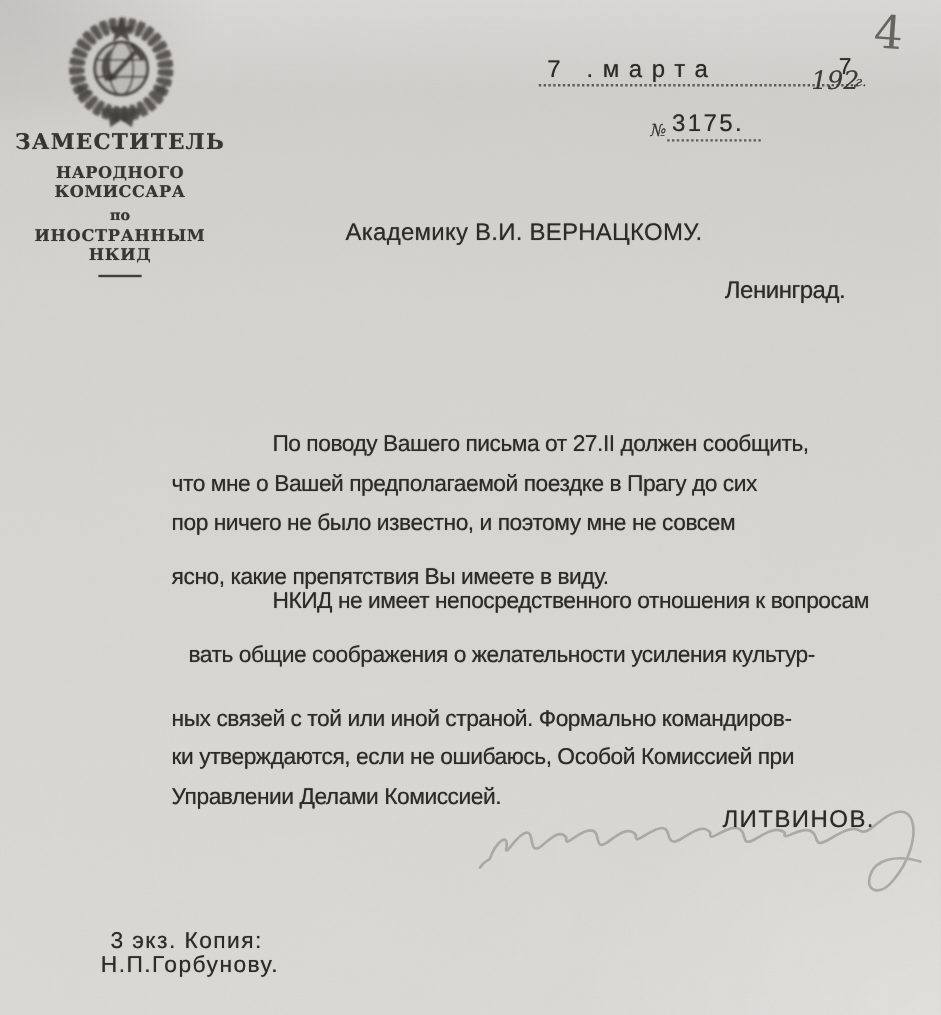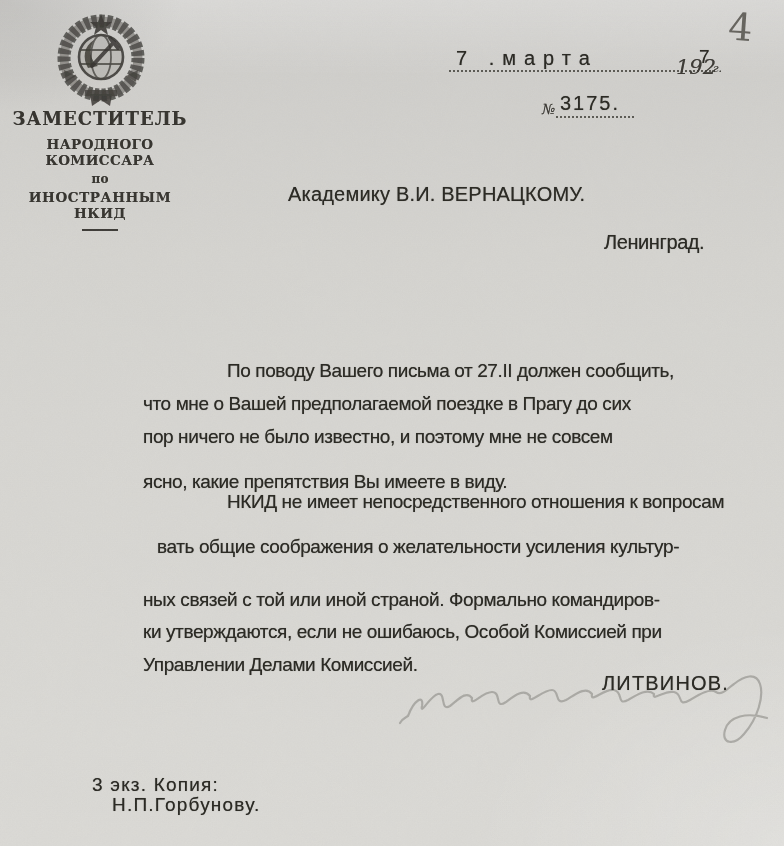--- a/index.html
+++ b/index.html
@@ -142,21 +142,21 @@
     <defs>
       <filter id="sigBlur" x="-5%" y="-5%" width="110%" height="110%">
         <feGaussianBlur stdDeviation="0.45"></feGaussianBlur>
       </filter>
     </defs>
   </svg>
 
   <div class="typed typed-lg sig-name" style="left:602px;top:672px;">ЛИТВИНОВ.</div>
 
   <div class="typed typed-footer" style="left:92px;top:774px;">3 экз. Копия:</div>
-  <div class="typed typed-footer" style="left:84px;top:794px;margin-left:28px;">Н.П.Горбунову.</div>
+  <div class="typed typed-footer" style="left:84px;top:794px;">Н.П.Горбунову.</div>
 
   <svg class="noise-overlay" width="784" height="846" viewBox="0 0 784 846" preserveAspectRatio="none">
     <defs>
       <filter id="grain">
         <feTurbulence type="fractalNoise" baseFrequency="0.8" numOctaves="2" seed="7" stitchTiles="stitch"></feTurbulence>
         <feColorMatrix type="matrix" values="0 0 0 0 0.35  0 0 0 0 0.34  0 0 0 0 0.32  0 0 0 0.14 0"></feColorMatrix>
       </filter>
       <filter id="blotch">
         <feTurbulence type="fractalNoise" baseFrequency="0.012" numOctaves="3" seed="11" stitchTiles="stitch"></feTurbulence>
         <feColorMatrix type="matrix" values="0 0 0 0 0.45  0 0 0 0 0.44  0 0 0 0 0.42  0 0 0 0.06 0"></feColorMatrix>

